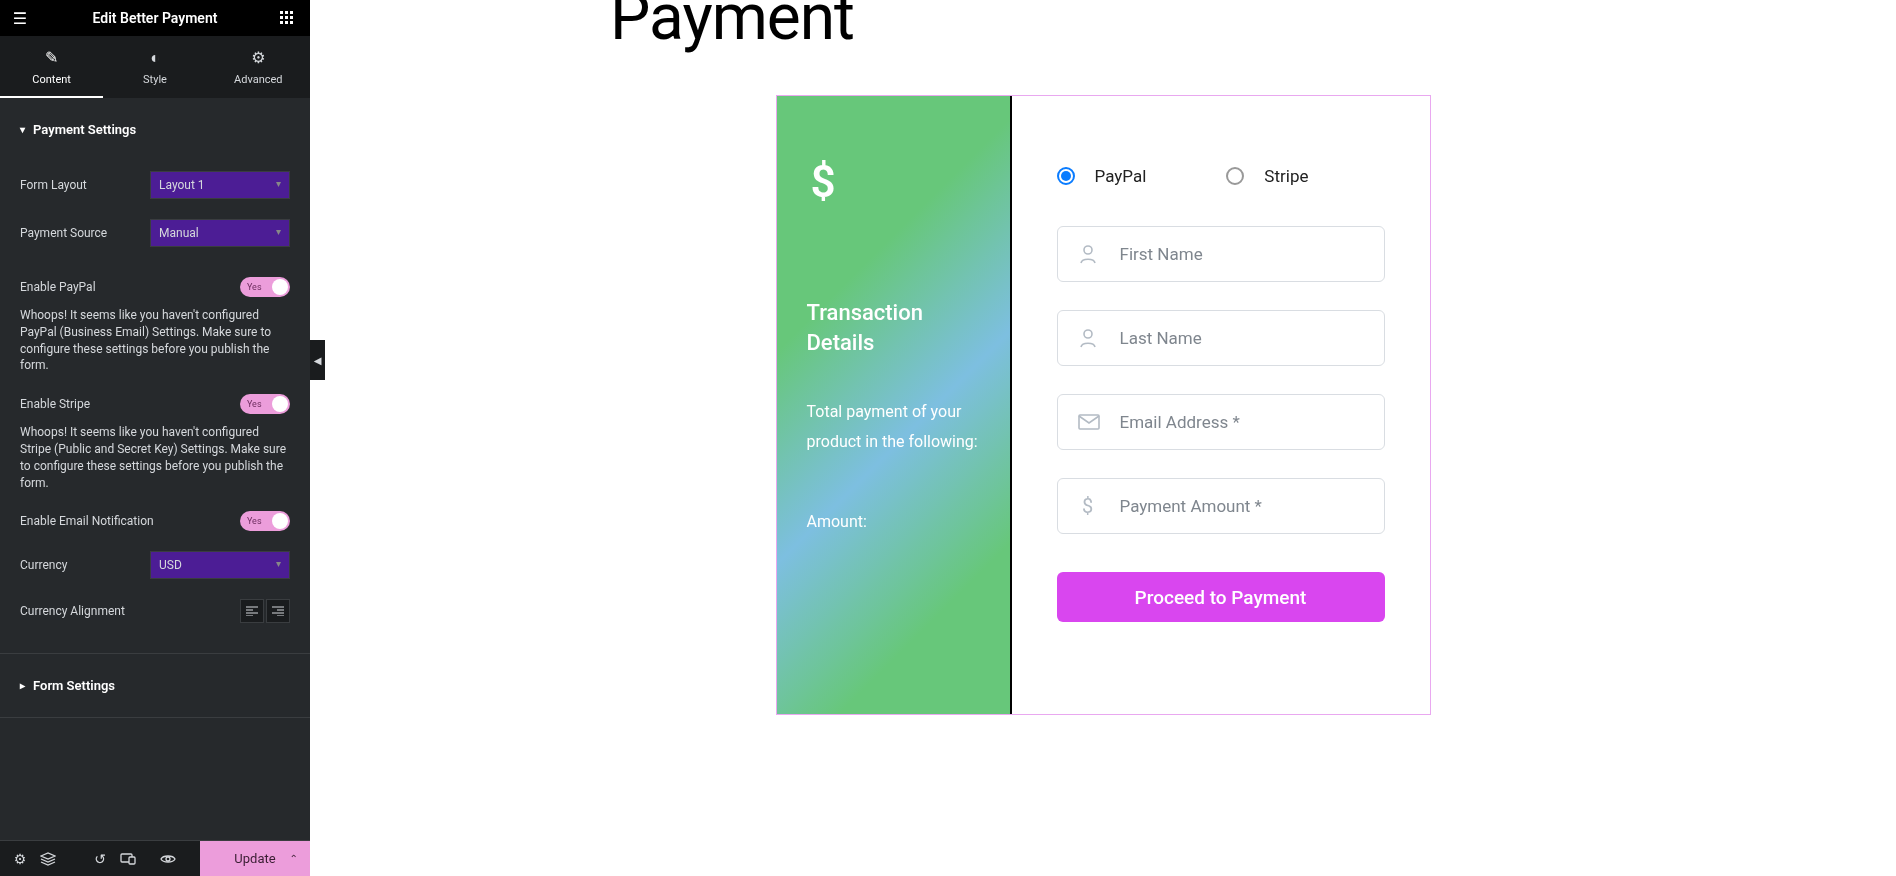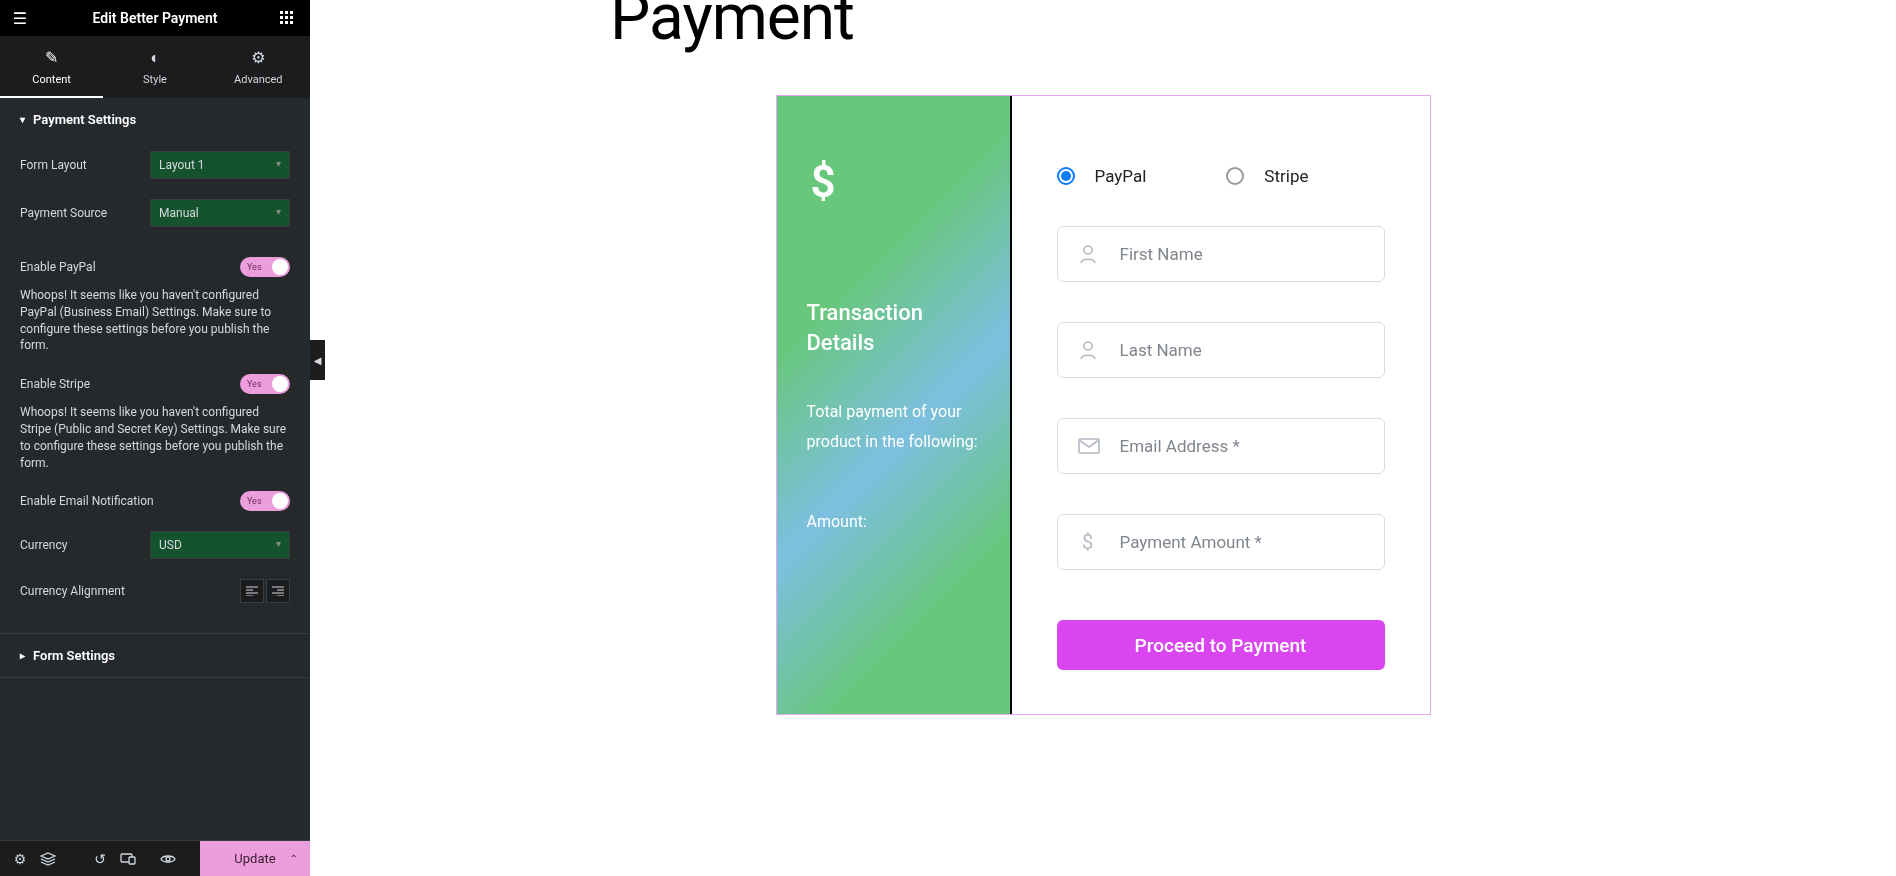--- a/index.html
+++ b/index.html
@@ -11,28 +11,28 @@
 .sidebar-header .title { color: #fff; font-size: 14px; font-weight: 600; flex: 1; text-align: center; }
 .hamburger, .apps-icon { color: #fff; cursor: pointer; font-size: 16px; width: 20px; text-align: center; }
 
 .tabs { display: flex; background: #1a1c1e; }
 .tab { flex: 1; text-align: center; padding: 12px 0 10px; cursor: pointer; font-size: 11px; color: #d5d8dc; }
 .tab .tab-icon { font-size: 16px; display: block; margin-bottom: 6px; }
 .tab.active { color: #fff; border-bottom: 2px solid #fff; }
 
 .panel-content { flex: 1; overflow-y: auto; }
 
-.section-header { padding: 14px 20px; font-size: 13px; font-weight: 600; color: #fff; display: flex; align-items: center; gap: 8px; cursor: pointer; }
+.section-header { padding: 24px 20px; font-size: 13px; font-weight: 600; color: #fff; display: flex; align-items: center; gap: 8px; cursor: pointer; }
 .section-header.collapsed::before { content: "▸"; font-size: 10px; }
 .section-header:not(.collapsed)::before { content: "▾"; font-size: 10px; }
 .section-divider { border: none; border-top: 1px solid #3a3d40; }
 
 .control-row { display: flex; align-items: center; justify-content: space-between; padding: 10px 20px; font-size: 12px; color: #d5d8dc; }
 .control-row .label { flex: 1; }
-.select { background: #14532d; color: #d5d8dc; border: 1px solid #3a3d40; padding: 6px 8px; font-size: 12px; width: 140px; position: relative; }
+.select { background: #4c1d95; color: #d5d8dc; border: 1px solid #3a3d40; padding: 6px 8px; font-size: 12px; width: 140px; position: relative; }
 .select::after { content: "▾"; position: absolute; right: 8px; font-size: 10px; color: #888; }
 
 .toggle { width: 50px; height: 20px; border-radius: 10px; background: #ec9ddb; position: relative; cursor: pointer; display: flex; align-items: center; }
 .toggle .knob { width: 16px; height: 16px; background: #fff; border-radius: 50%; position: absolute; right: 2px; }
 .toggle .yes { font-size: 9px; color: #6d2d5f; margin-left: 7px; }
 
 .warning { padding: 0 20px 10px; font-size: 12px; line-height: 1.4; color: #d5d8dc; }
 .warning strong { font-weight: 400; }
 
 .align-buttons { display: flex; gap: 2px; }
@@ -56,21 +56,21 @@
 .trans-desc { font-size: 16px; line-height: 1.85; margin-bottom: 55px; }
 .trans-amount { font-size: 16px; }
 
 .widget-right { flex: 1; background: #fff; padding: 70px 45px 40px; }
 .radio-row { display: flex; gap: 80px; margin-bottom: 40px; }
 .radio-opt { display: flex; align-items: center; gap: 20px; font-size: 17px; color: #222; }
 .radio { width: 18px; height: 18px; border: 2px solid #999; border-radius: 50%; display: inline-flex; align-items: center; justify-content: center; }
 .radio.selected { border-color: #0a7cff; }
 .radio.selected::after { content: ""; width: 10px; height: 10px; background: #0a7cff; border-radius: 50%; }
 
-.input-field { width: 100%; height: 56px; border: 1px solid #d9dde2; border-radius: 6px; display: flex; align-items: center; padding: 8px 20px; margin-bottom: 40px; gap: 22px; }
+.input-field { width: 100%; height: 56px; border: 1px solid #d9dde2; border-radius: 6px; display: flex; align-items: center; padding: 8px 20px; margin-bottom: 28px; gap: 22px; }
 .input-field .icn { color: #b3bbc4; font-size: 20px; width: 20px; text-align: center; }
 .input-field .ph { color: #7f868e; font-size: 17px; }
 
 .proceed-btn { width: 100%; height: 50px; background: #d946ef; color: #fff; border: none; border-radius: 6px; font-size: 19px; font-weight: 500; cursor: pointer; margin-top: 10px; }
 
 svg { display: block; }
 </style>
 </head>
 <body>
 

